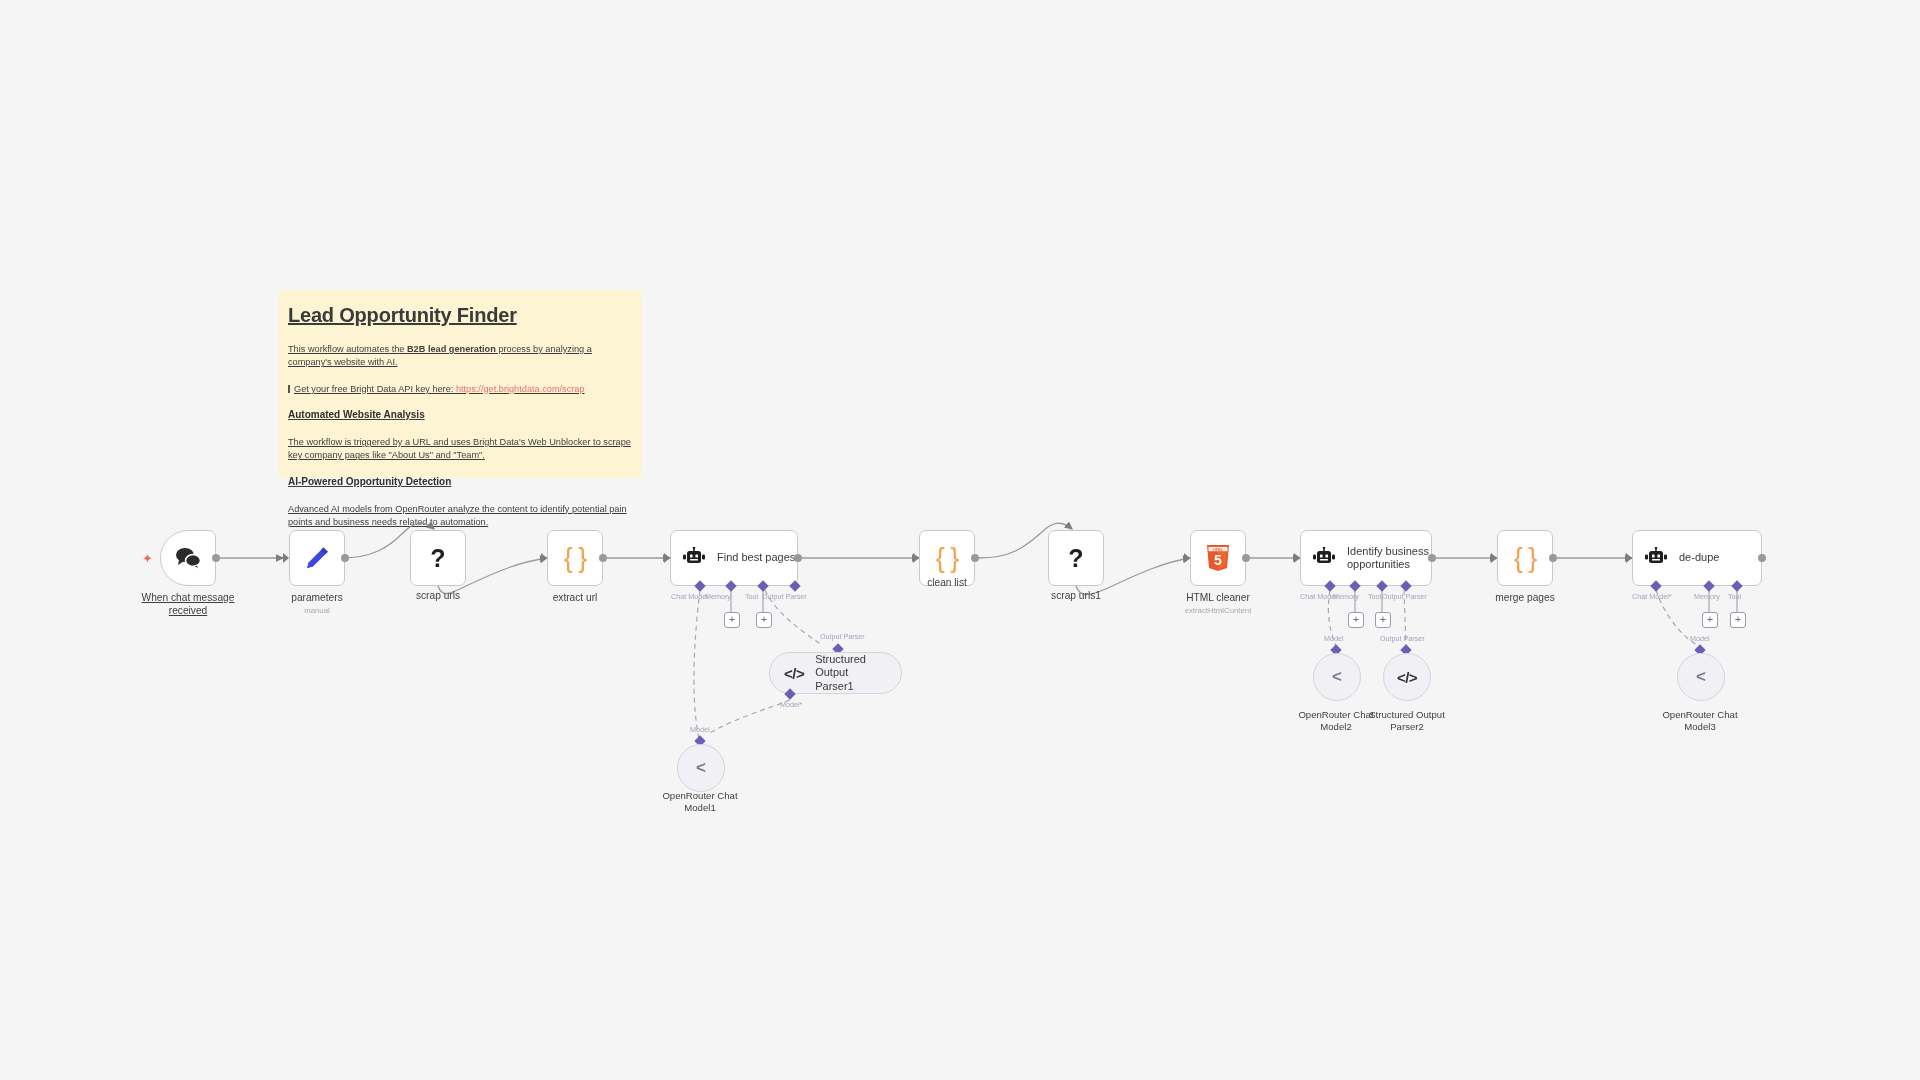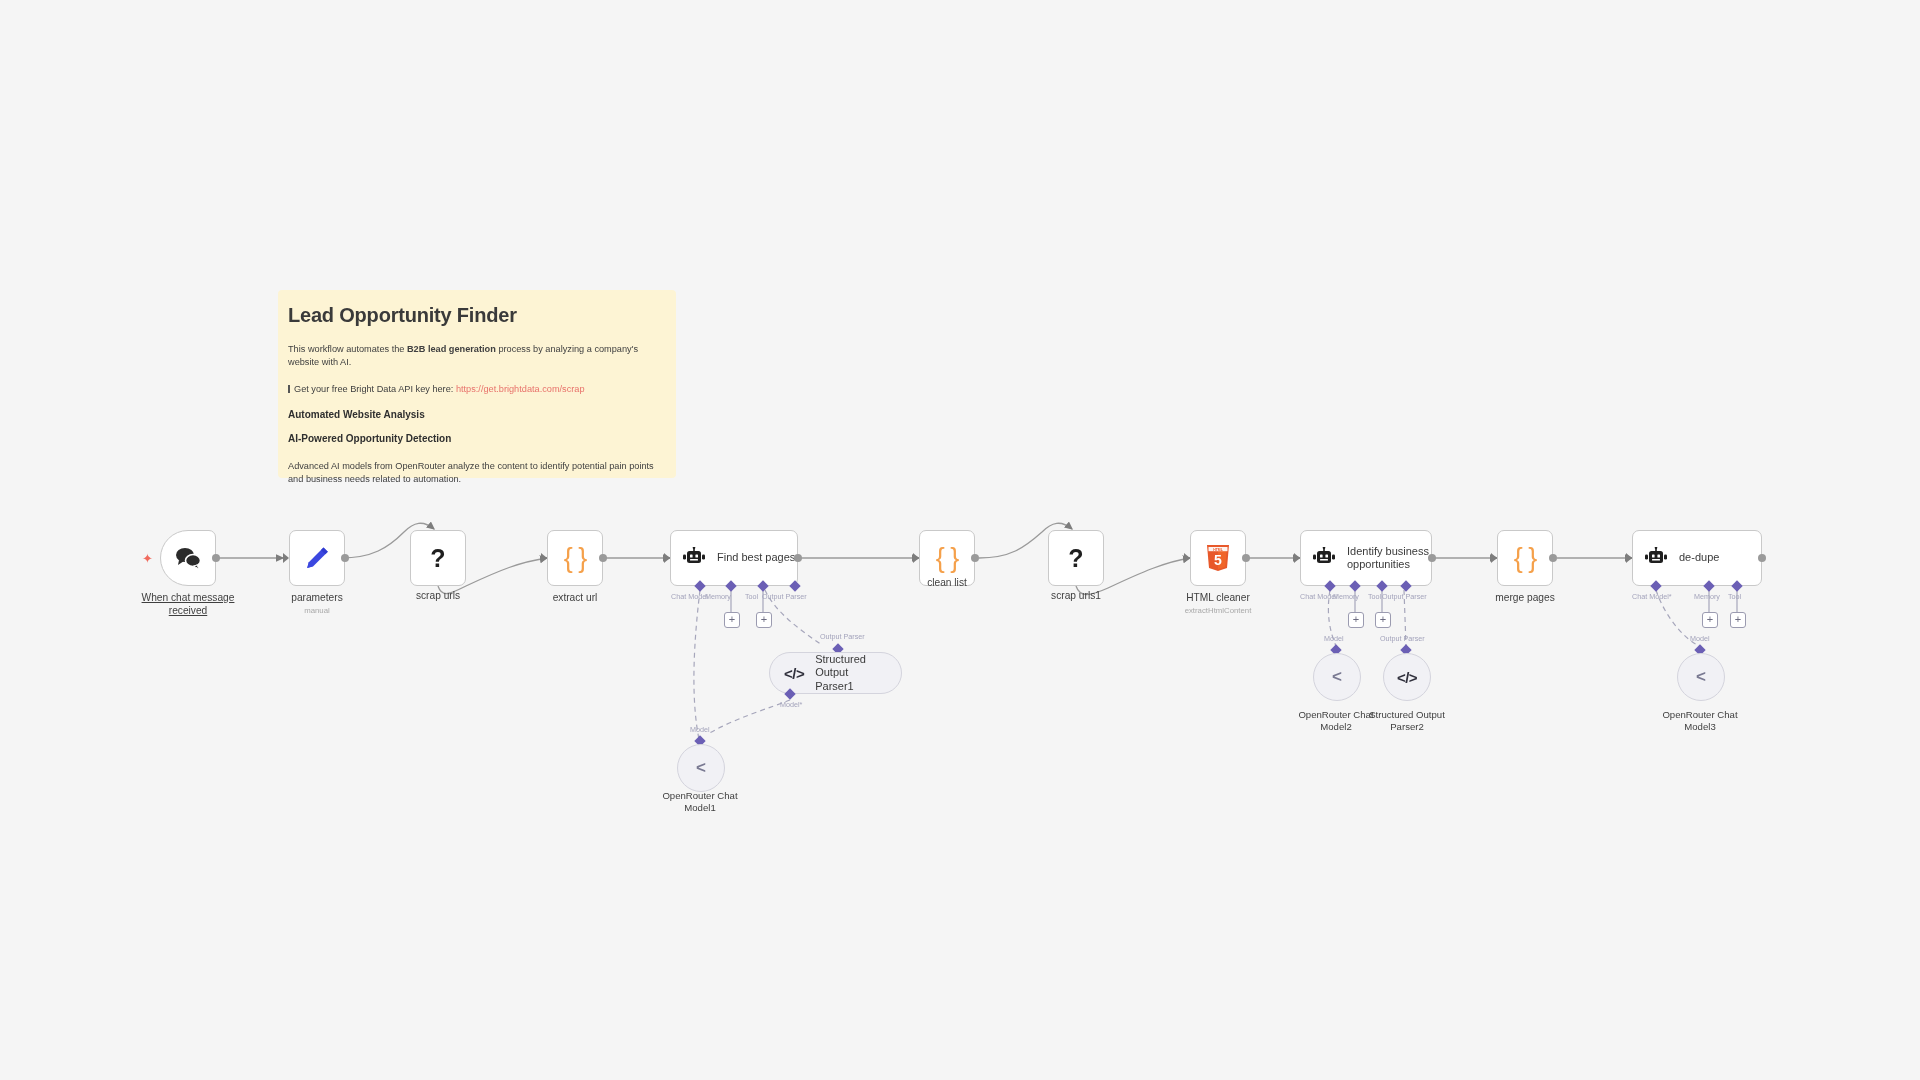--- a/index.html
+++ b/index.html
@@ -20,27 +20,28 @@
     position: absolute;
     inset: 0;
     background: #f5f5f5;
   }
 
   
   .sticky {
     position: absolute;
     left: 278px;
     top: 290px;
-    width: 398px;
+    width: 364px;
     height: 188px;
     background: #fdf4d4;
     border-radius: 4px;
     box-sizing: border-box;
     padding: 14px 10px 10px 10px;
     color: #3b3b3b;
+    text-decoration: underline;
   }
   .sticky h1 {
     margin: 0 0 14px 0;
     font-size: 20px;
     font-weight: 700;
     letter-spacing: -0.2px;
     color: #3a3a3a;
   }
   .sticky p {
     margin: 16px 0 11px 0;
@@ -248,20 +249,21 @@
 
     <p class="tight">
       <span>This workflow automates the </span><b>B2B lead generation</b><span> process by analyzing a company's website with AI.</span>
     </p>
 
     <p style="margin-top:13px;">
       <span class="bar-glyph"></span><span>Get your free Bright Data API key here: </span><span class="urlink">https://get.brightdata.com/scrap</span>
     </p>
 
     <div class="hd" style="margin-top:13px;">Automated Website Analysis</div>
+    <p>The workflow is triggered by a URL and uses Bright Data's Web Unblocker to scrape key company pages like "About Us" and "Team".</p>
 
     <div class="hd" style="margin-top:13px;">AI-Powered Opportunity Detection</div>
     <p>Advanced AI models from OpenRouter analyze the content to identify potential pain points and business needs related to automation.</p>
   </div>
 
   <svg class="wires" viewBox="0 0 1920 1080">
     <defs>
       <marker id="arrowhead" markerWidth="7" markerHeight="7" refX="5.5" refY="3" orient="auto">
         <polygon points="0 0, 6.5 3, 0 6" fill="#7d7d7d"></polygon>
       </marker>

